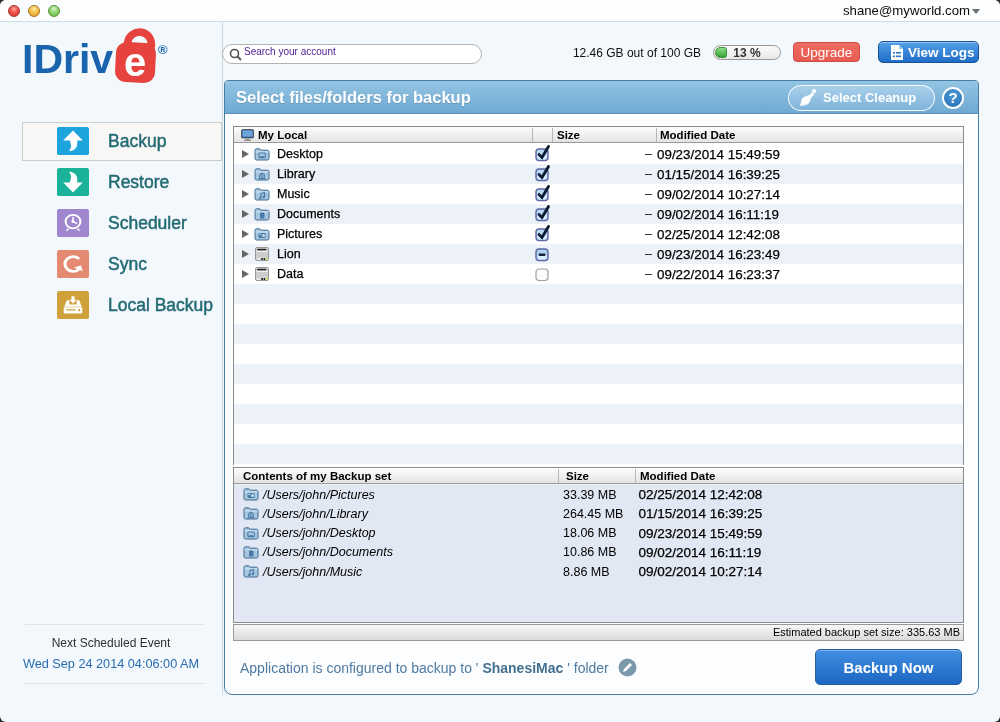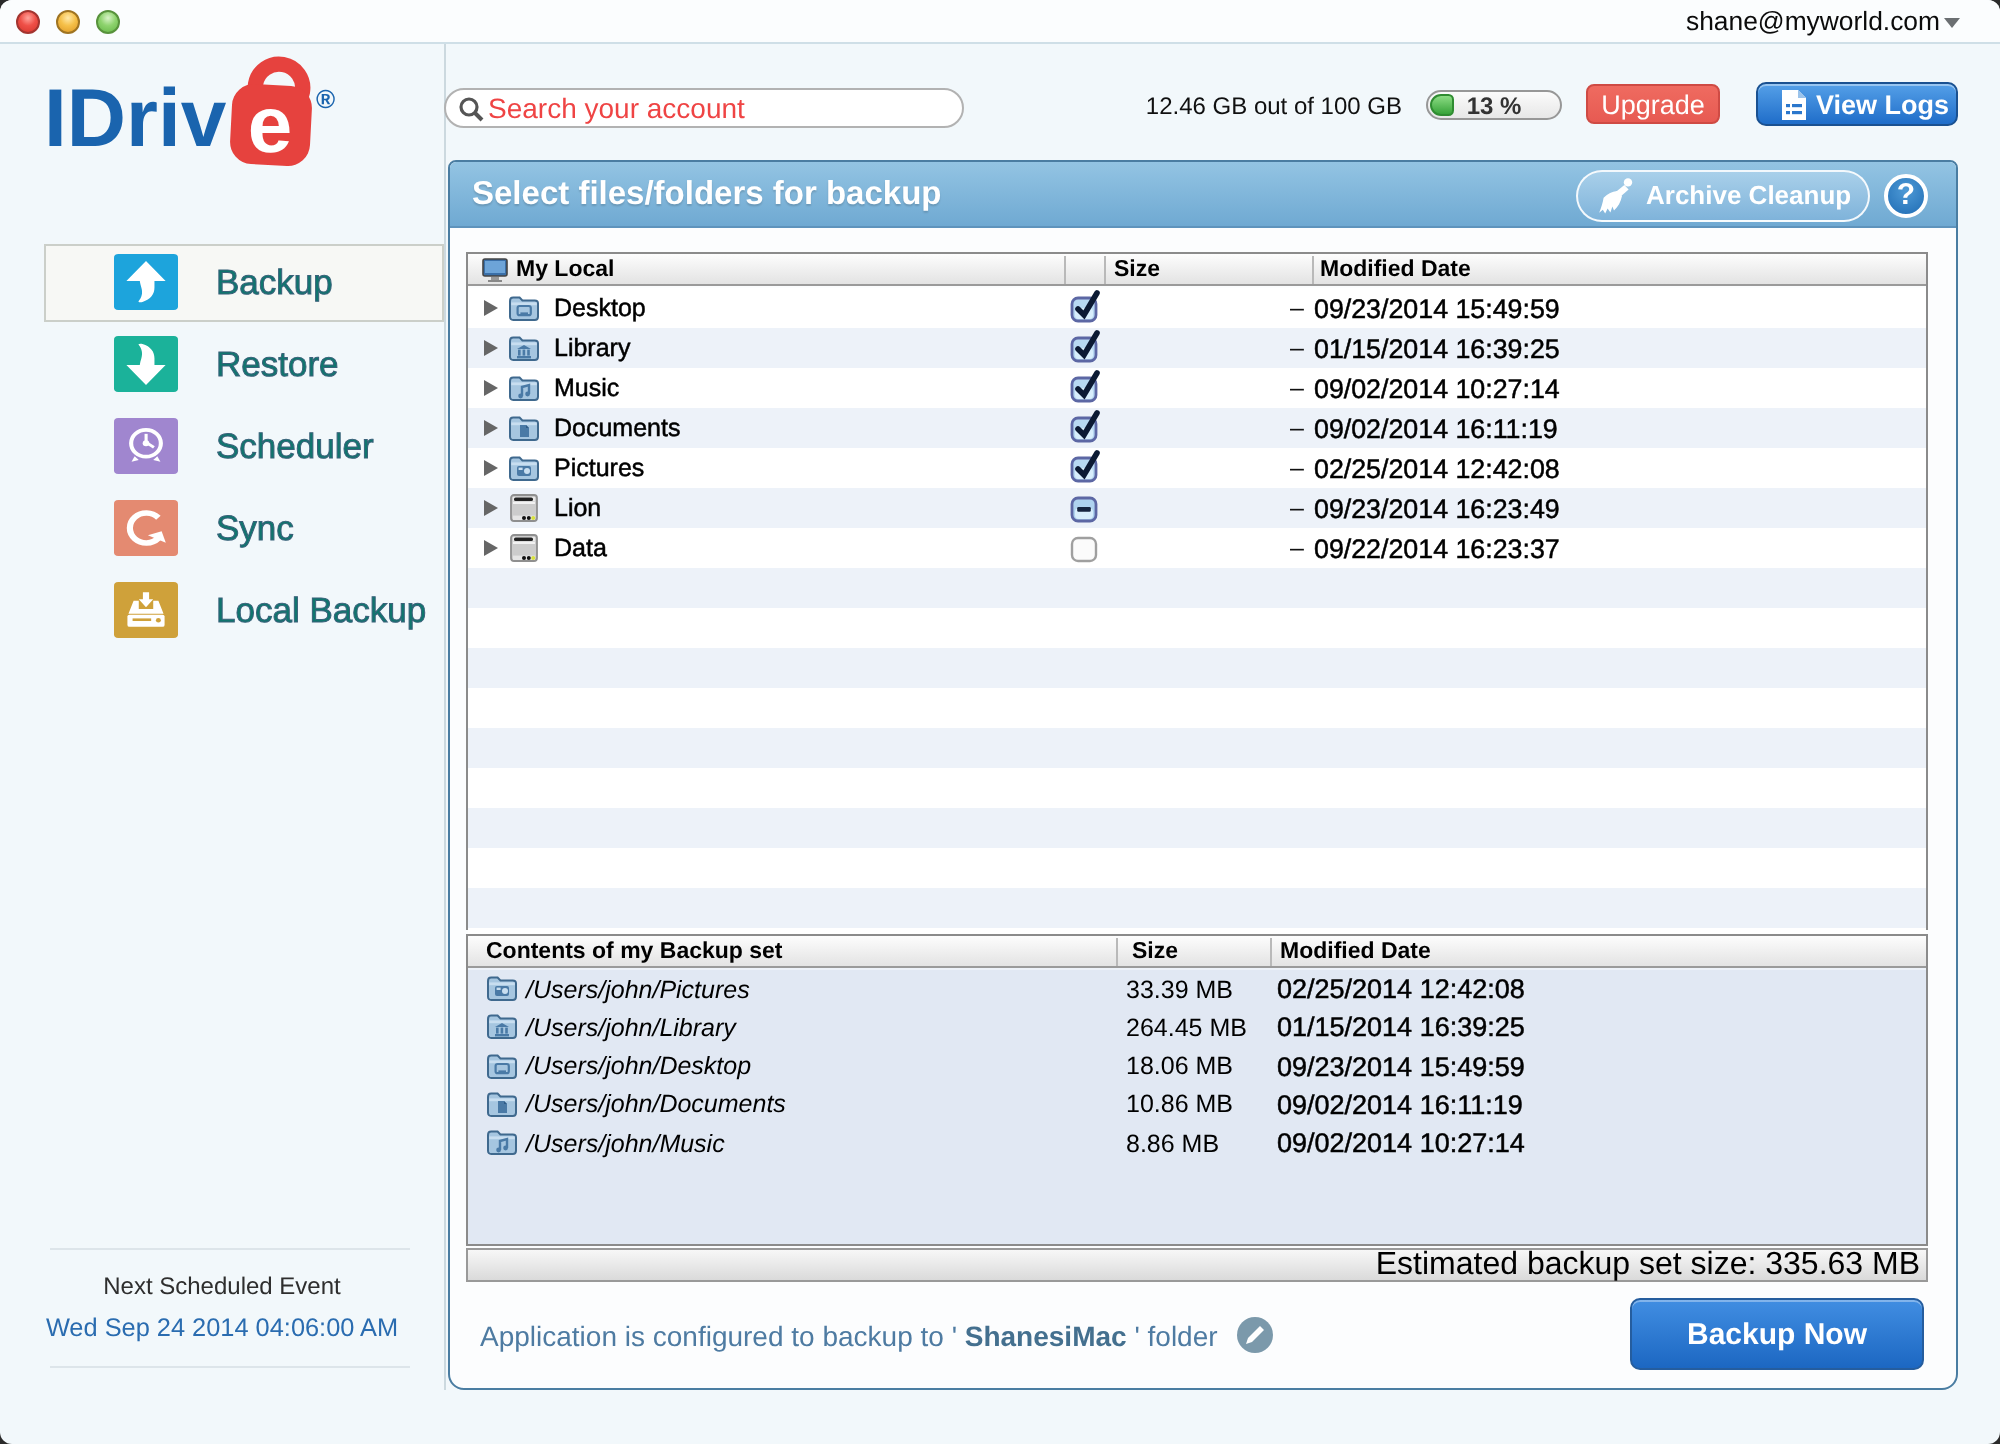--- a/index.html
+++ b/index.html
@@ -14,21 +14,21 @@
 #email { position:absolute; top:3px; right:30px; font-size:13.2px; color:#0b0b0b; }
 #caret { position:absolute; top:9px; right:20px; width:0; height:0; border-left:4.5px solid transparent; border-right:4.5px solid transparent; border-top:5px solid #6b6f72; }
 
 #vdiv { position:absolute; left:222px; top:22px; width:1px; height:673px; background:#ccd9df; }
 
 #logo { position:absolute; left:25px; top:28px; height:60px; }
 #logotxt { position:absolute; left:-3px; top:8px; font-size:41px; font-weight:bold; color:#1a64ae; letter-spacing:0; }
 #reg { position:absolute; left:133px; top:14px; font-size:13px; font-weight:bold; color:#1a64ae; }
 
 #search { position:absolute; left:222px; top:43.5px; width:260px; height:20px; background:#fff; border:1.5px solid #b2b2b2; border-radius:11px; }
-#search span { position:absolute; left:21px; top:1.5px; font-size:14px; color:#ef4444; }
+#search span { position:absolute; left:21px; top:1.5px; font-size:10px; color:#4c1d95; }
 
 #quota { position:absolute; top:46px; right:299px; font-size:12px; color:#101010; }
 #meter { position:absolute; left:713px; top:45px; width:68px; height:15px; border:1px solid #979797; border-radius:8px; background:linear-gradient(#fbfbfb,#e7e7e7); }
 #meterfill { position:absolute; left:1px; top:1px; width:12px; height:11px; border-radius:6px 3px 3px 6px; background:linear-gradient(#8cdc84,#37a339); border:0.5px solid #2f8c31; }
 #metertxt { position:absolute; left:0; top:0; width:100%; text-align:center; font-size:12px; font-weight:bold; color:#333; line-height:14px; }
 #upgrade { position:absolute; left:793px; top:42px; width:67px; height:20px; background:linear-gradient(#ef6b60,#e75a52); border:1px solid #cf4b44; border-radius:4px; color:#fff; font-size:13.5px; text-align:center; line-height:19px; }
 #viewlogs { position:absolute; left:878px; top:41px; width:101px; height:22px; background:linear-gradient(#55a0e8,#1f6dc9); border:1px solid #1a5191; border-radius:5px; box-shadow:inset 0 1px 0 rgba(255,255,255,.4);padding-left:24px; }
 #viewlogs span { position:absolute; left:29px; top:2.5px; font-size:13.5px; font-weight:bold; color:#fff; }
 
 #selbox { position:absolute; left:22px; top:122px; width:200px; height:39px; background:#f7f8f5; border:1px solid #cbcfc9; }
@@ -64,21 +64,21 @@
 .tri { position:absolute; left:7.5px; top:5.5px; width:0; height:0; border-top:4.8px solid transparent; border-bottom:4.8px solid transparent; border-left:7px solid #666; }
 .fico { position:absolute; left:20px; top:2.8px; }
 .cbox { position:absolute; left:301px; top:-1px; }
 
 .row2 { position:absolute; left:0; width:729px; height:19.3px; }
 .rpath { position:absolute; left:29px; top:2.5px; font-size:12.5px; font-style:italic; color:#000; }
 .rsize { position:absolute; left:329px; top:2.5px; font-size:12.5px; color:#000; }
 .rdate2 { position:absolute; left:404.5px; top:2px; font-size:13.5px; color:#000; -webkit-text-stroke:0.25px #000; }
 .fico2 { position:absolute; left:9px; top:2px; }
 
-#estbar { position:absolute; left:8px; top:543px; width:731px; height:17px; border:1px solid #999; background:linear-gradient(#f7f7f7,#dadada); font-size:16px; color:#000; text-align:right; line-height:15px; padding-right:3px; }
+#estbar { position:absolute; left:8px; top:543px; width:731px; height:17px; border:1px solid #999; background:linear-gradient(#f7f7f7,#dadada); font-size:11px; color:#000; text-align:right; line-height:15px; padding-right:3px; }
 
 #appmsg { position:absolute; left:15px; top:579px; font-size:14px; color:#4e7ba2; }
 #appmsg b { font-weight:bold; color:#44708f; }
 #pencil { position:absolute; left:393px; top:577px; }
 #backupnow { position:absolute; left:590px; top:568px; width:147px; height:36px; border-radius:5px; background:linear-gradient(#418ee2,#1c67c2); border:1px solid #255d9e; box-shadow:inset 0 1px 0 rgba(255,255,255,.35); color:#fff; font-size:15px; font-weight:bold; text-align:center; line-height:35px; }
 </style>
 </head>
 <body>
 <div id="win">
   <div id="topstrip">
@@ -175,21 +175,21 @@
   <div class="nline" style="top:683px;"></div>
   <div id="panel">
     <div id="phead">
       <div id="ptitle">Select files/folders for backup</div>
       <div id="archbtn">
         <svg width="20" height="20" viewBox="0 0 20 20" style="position:absolute;left:9px;top:2px;">
           <circle cx="16" cy="3.2" r="2.1" fill="#fff"></circle>
           <path d="M14.2 4.5 L16.3 6.8 L12.3 10.3 L10 7.9 Z" fill="#fff"></path>
           <path d="M10.5 7.5 L13 10 C12.4 13 11 15.5 9 17.2 L8.2 15.2 L7.2 18.2 L5.8 16.2 L4.6 18.8 L3.4 16.9 L1.6 18.4 C2.6 15.8 3.4 13.4 3.8 10.9 C6 8.8 8 7.8 10.5 7.5 Z" fill="#fff"></path>
         </svg>
-        <span>Archive Cleanup</span>
+        <span>Select Cleanup</span>
       </div>
       <div id="qmark">
           <span>?</span>
         </div>
     </div>
     <div class="tbl" id="t1">
       <div class="thead">
         <svg width="13" height="12" viewBox="0 0 13 12" style="position:absolute;left:7px;top:2px;">
           <rect x="0.5" y="0.5" width="12" height="8.5" rx="1" fill="#3a6fa8" stroke="#444" stroke-width="0.8"></rect>
           <rect x="1.5" y="1.5" width="10" height="6" fill="#6da4d8"></rect>

